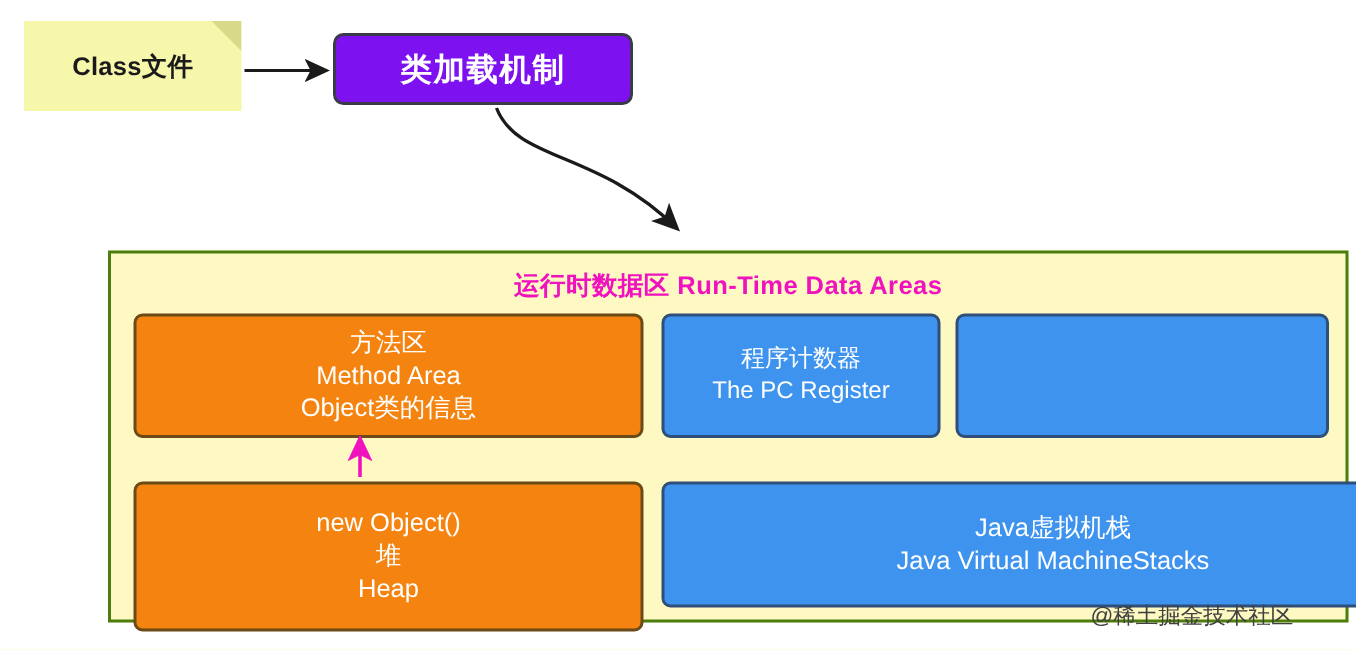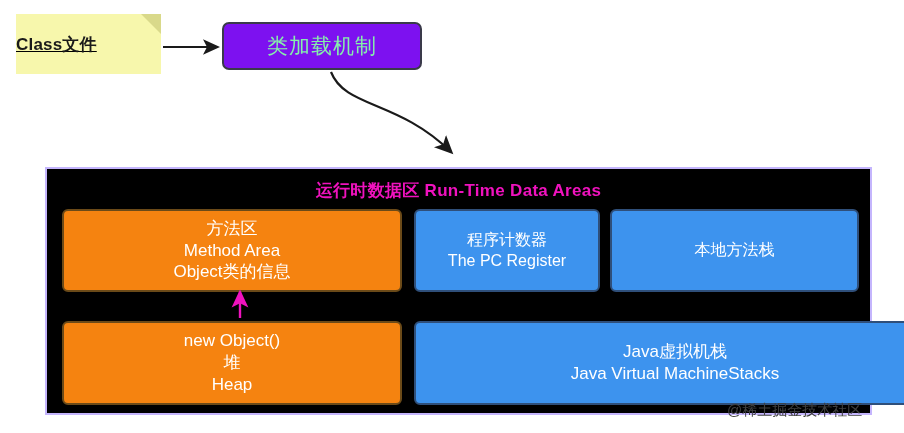--- a/index.html
+++ b/index.html
@@ -9,21 +9,21 @@
     font-family:"Liberation Sans","DejaVu Sans",sans-serif;
     position:relative;
     overflow:hidden;
   }
   #canvas{position:absolute;left:0;top:0;width:904px;height:433px;}
 
   
   .note{
     position:absolute;left:16px;top:14px;width:145px;height:60px;
     background:#f7f7ac;
-    display:flex;align-items:center;justify-content:flex-start;text-decoration:underline;
+    display:flex;align-items:center;justify-content:center;
   }
   .note-fold{
     position:absolute;right:0;top:0;width:20px;height:20px;
     background:#d9d98a;
     clip-path:polygon(0 0,100% 0,100% 100%);
   }
   .note-label{
     font-size:17px;font-weight:bold;color:#1a1a1a;
     letter-spacing:.2px;
     position:relative;z-index:2;
@@ -32,28 +32,28 @@
   
   .purple-box{
     position:absolute;left:222px;top:22px;width:200px;height:48px;
     background:#7d11f0;
     border:2px solid #3a3a4a;
     border-radius:7px;
     display:flex;align-items:center;justify-content:center;
     box-sizing:border-box;
   }
   .purple-label{
-    color:#86efac;font-size:21px;font-weight:normal;letter-spacing:1px;
+    color:#ffffff;font-size:21px;font-weight:bold;letter-spacing:1px;
   }
 
   
   .rt-container{
-    position:absolute;left:45px;top:167px;width:827px;height:248px;
-    border:2px solid #c4b5fd;
-    background:#000000;
+    position:absolute;left:72px;top:167px;width:827px;height:248px;
+    border:2px solid #4d7c0f;
+    background:#fef9c3;
     box-sizing:border-box;
   }
   .rt-title{
     position:absolute;left:0;top:10px;width:100%;
     text-align:center;
     color:#f012be;
     font-size:17px;font-weight:bold;letter-spacing:.3px;
   }
 
   .cell{
@@ -68,21 +68,21 @@
   }
   .cell .ln{display:block;white-space:nowrap;}
   .orange{background:#f58310;border-color:#6b4a18;}
   .blue{background:#3d93ee;border-color:#2f4f7a;}
 
   
   .c-method{left:15px;top:40px;width:340px;height:83px;font-size:17px;}
   .c-pc{left:367px;top:40px;width:186px;height:83px;font-size:16px;}
   .c-native{left:563px;top:40px;width:249px;height:83px;font-size:16px;}
   
-  .c-heap{left:15px;top:152px;width:340px;height:84px;font-size:17px;}
+  .c-heap{left:15px;top:152px;width:340px;height:100px;font-size:17px;}
   .c-jvms{left:367px;top:152px;width:522px;height:84px;font-size:17px;}
 
   
   .watermark{
     position:absolute;left:727px;top:401px;
     font-size:15px;color:#404040;
     white-space:nowrap;
     z-index:5;
   }
 
@@ -110,21 +110,20 @@
       <span class="ln">Method Area</span>
       <span class="ln">Object类的信息</span>
     </div>
 
     <div class="cell blue c-pc">
       <span class="ln">程序计数器</span>
       <span class="ln">The PC Register</span>
     </div>
 
     <div class="cell blue c-native">
-      <span class="ln">本地方法栈</span>
     </div>
 
     <div class="cell orange c-heap">
       <span class="ln">new Object()</span>
       <span class="ln">堆</span>
       <span class="ln">Heap</span>
     </div>
 
     <div class="cell blue c-jvms">
       <span class="ln">Java虚拟机栈</span>

